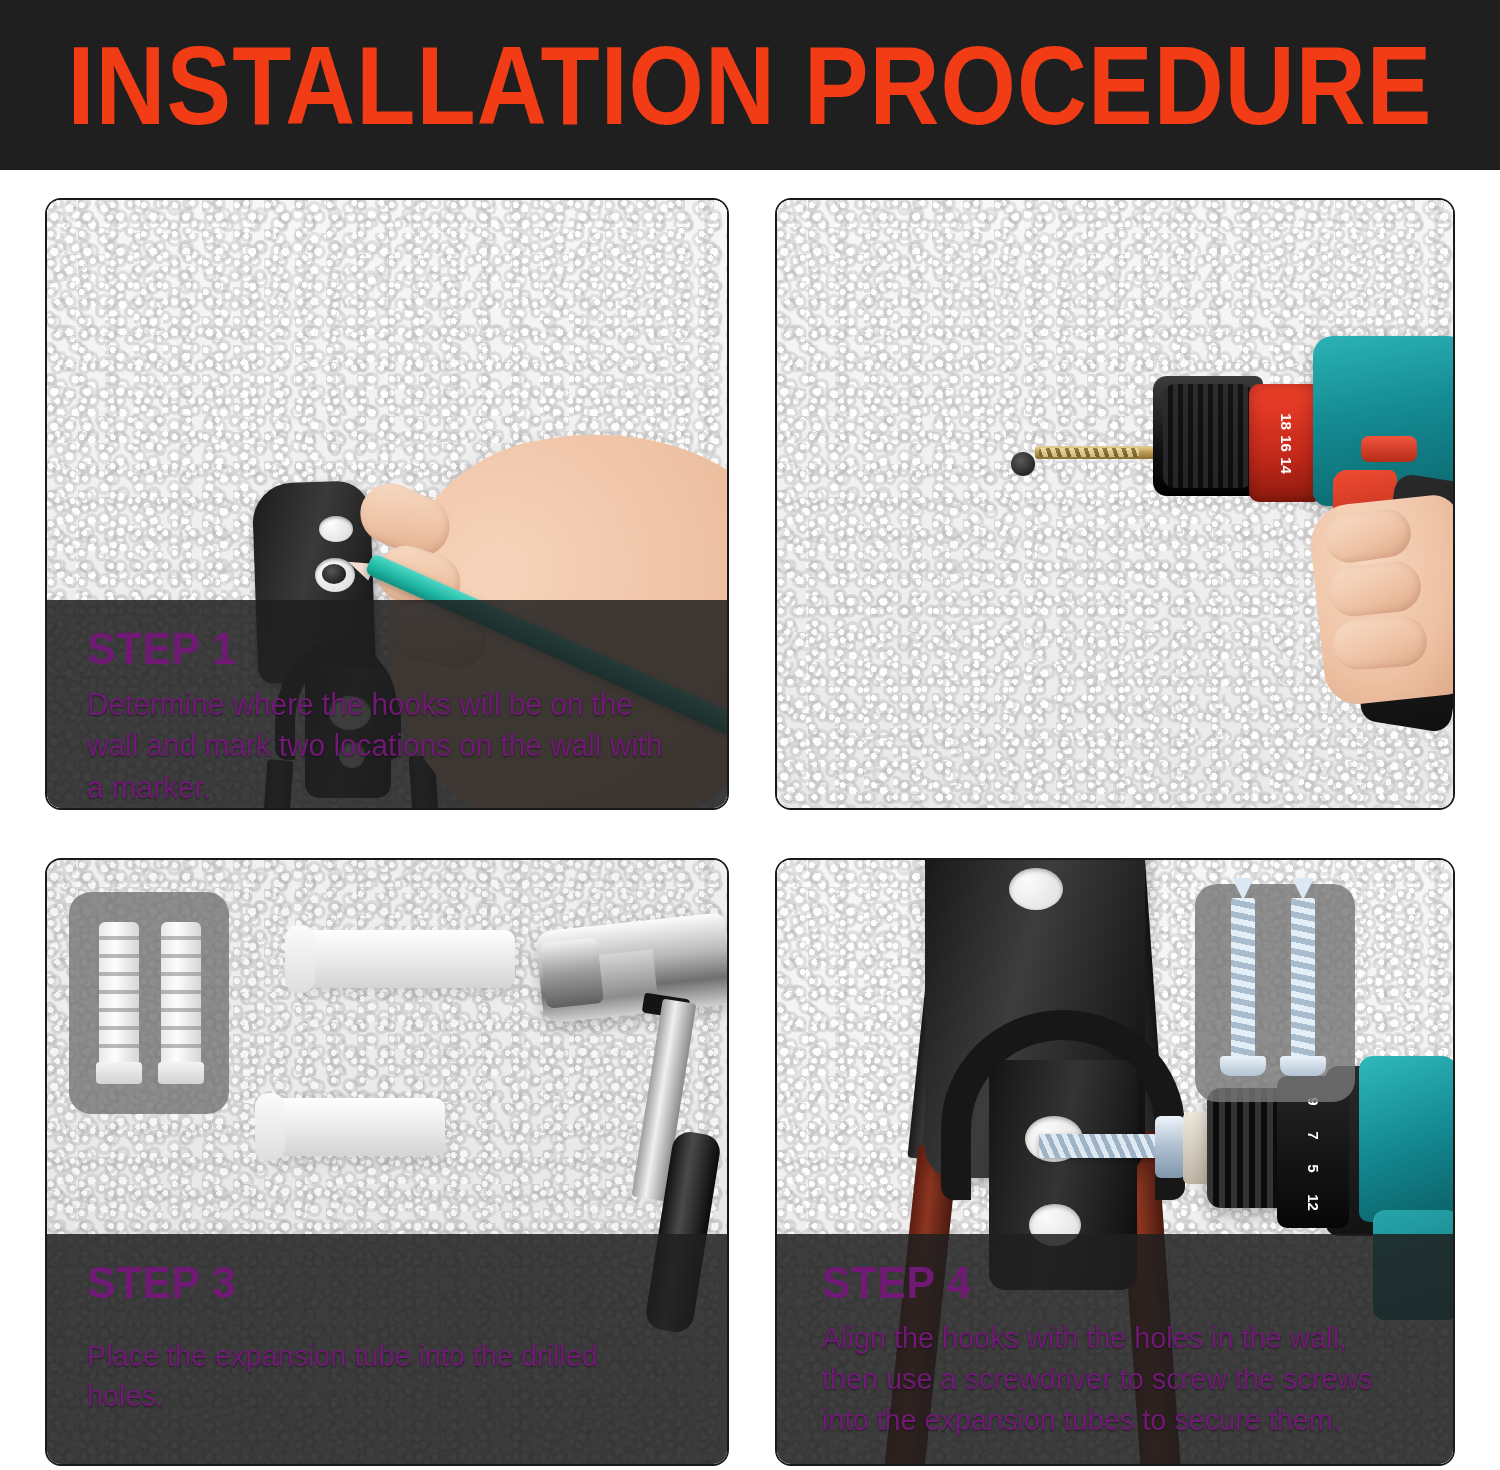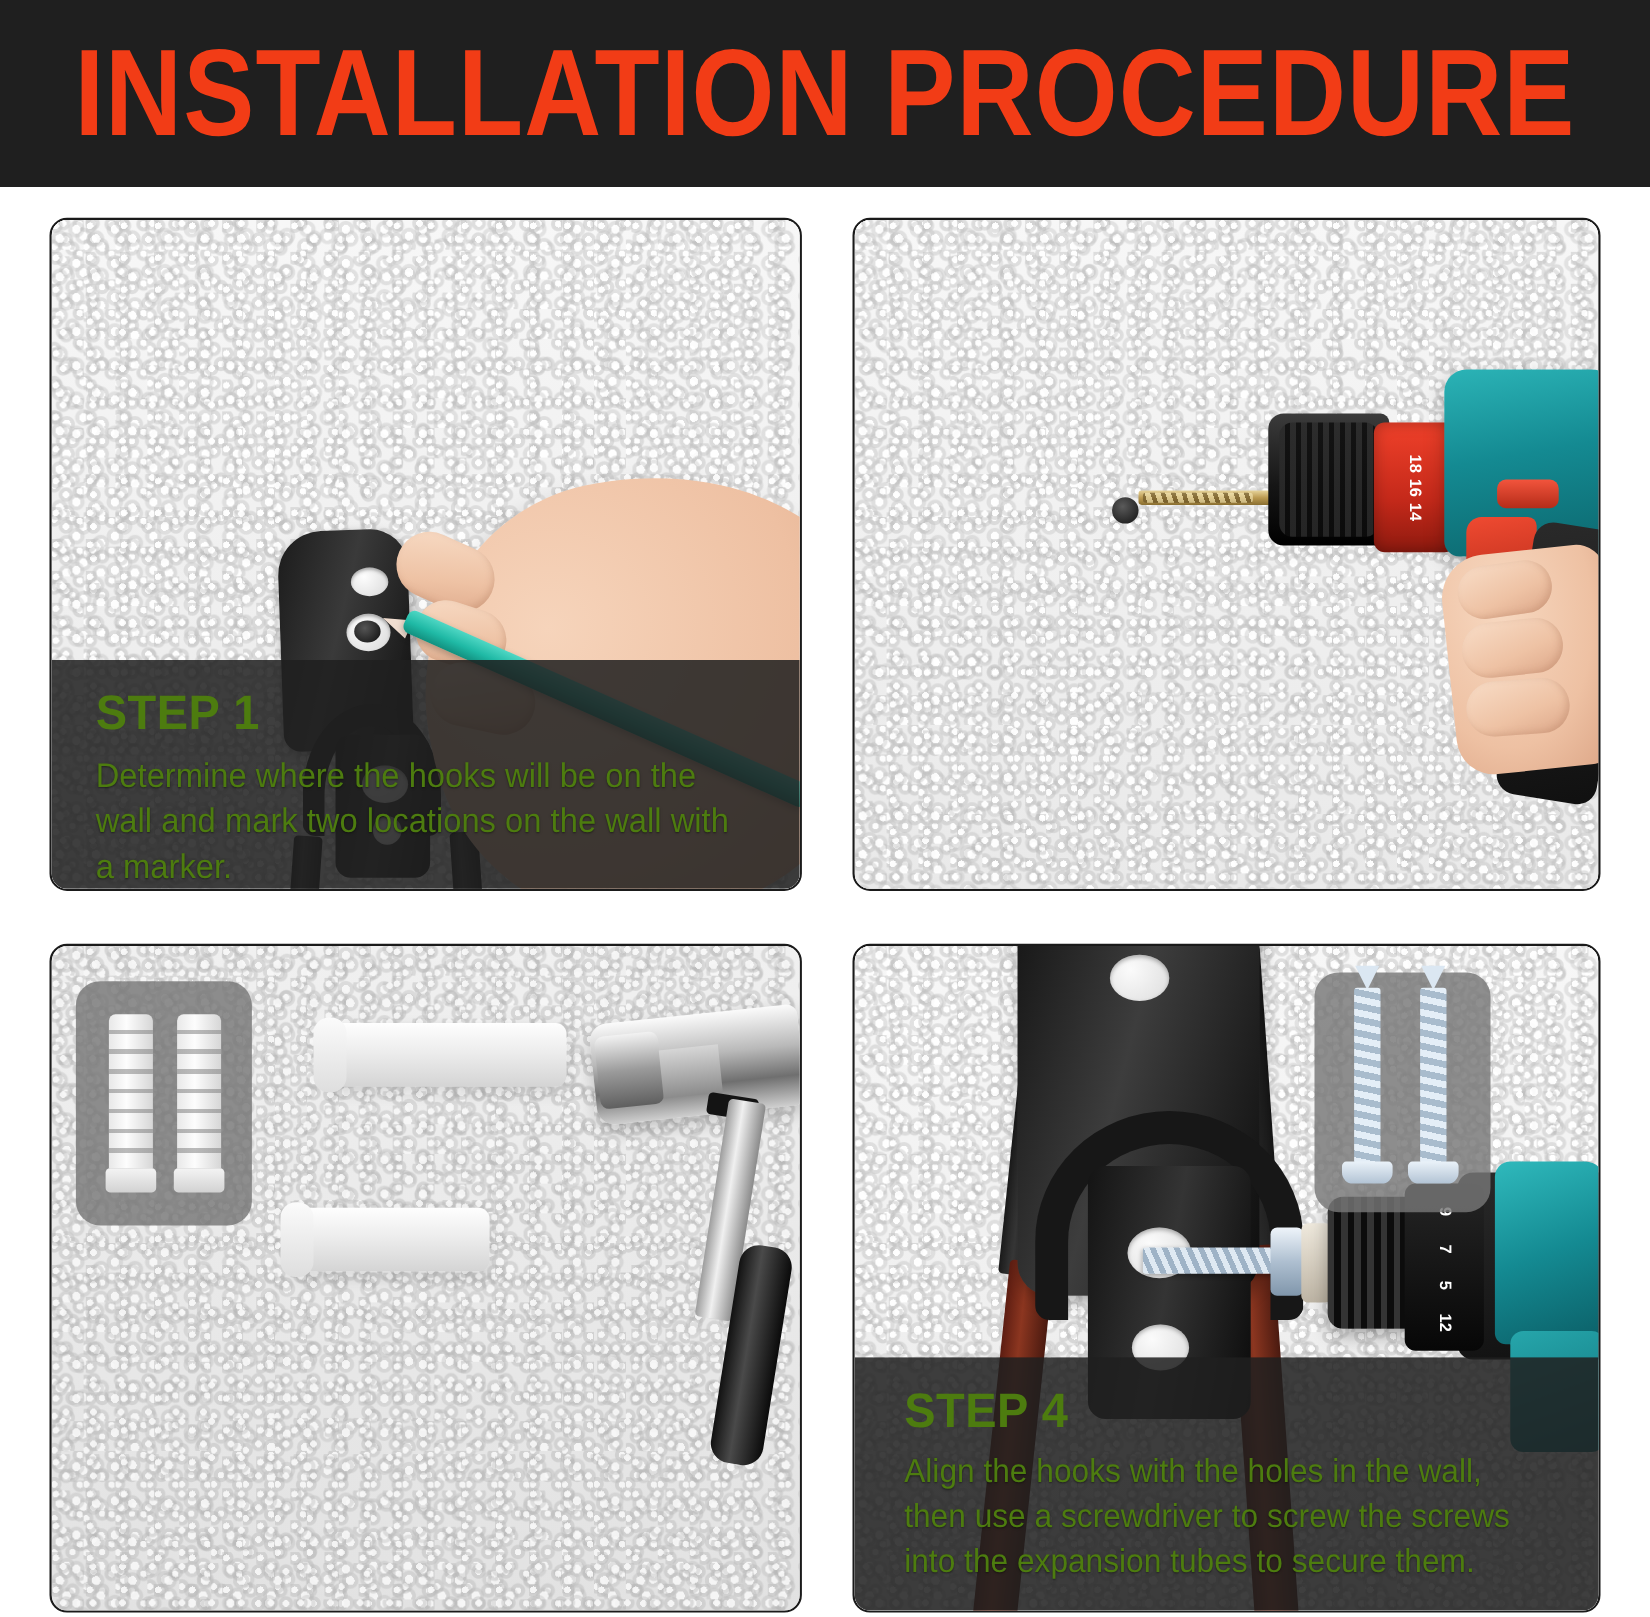--- a/index.html
+++ b/index.html
@@ -62,21 +62,21 @@
       33px 35px, 25px 29px, 37px 33px, 29px 31px,
       31px 27px, 27px 35px, 100% 100%;
   }
   .wall.dim { filter:brightness(.97); }
 
   
   .caption {
     position:absolute; left:0; right:0; bottom:0;
     background:rgba(32,32,32,.86);
     padding:26px 34px 24px 40px;
-    color:#4d7c0f;
+    color:#701a75;
   }
   #panel-1 .caption { height:208px; }
   #panel-2 .caption { height:208px; }
   #panel-3 .caption { height:230px; }
   #panel-4 .caption { height:230px;padding-left:45px; }
   .step-label {
     font-size:44px; font-weight:bold; letter-spacing:.5px;
     line-height:1.05; margin-bottom:12px;
     transform:scaleX(.97); transform-origin:left center;
   }
@@ -453,20 +453,24 @@
     <div class="tube-cap"></div>
   </div>
 
   <div class="hammer-head" style="left:492px; top:62px;"></div>
   <div class="hammer-face" style="left:496px; top:80px;"></div>
   <div class="hammer-neck" style="left:554px; top:92px;"></div>
   <div class="hammer-collar" style="left:596px; top:136px;"></div>
   <div class="hammer-shaft" style="left:600px; top:140px;"></div>
   <div class="hammer-grip" style="left:612px; top:272px;"></div>
 
+  <div class="caption">
+    <div class="step-label">STEP 3</div>
+    <div class="step-body">Place the expansion tube into the drilled holes.</div>
+  </div>
 </div>
 
 <div class="panel" id="panel-4">
   <div class="wall"></div>
 
   <div class="pole" style="left:146px; top:0px; height:300px; width:34px; transform:rotate(6deg);"></div>
   <div class="pole-red" style="left:124px; top:286px; height:330px; width:40px; transform:rotate(6deg);"></div>
   <div class="pole" style="left:344px; top:0px; height:286px; width:34px; transform:rotate(-4deg);"></div>
   <div class="pole-red" style="left:352px; top:272px; height:340px; width:40px; transform:rotate(-4deg);"></div>
 

